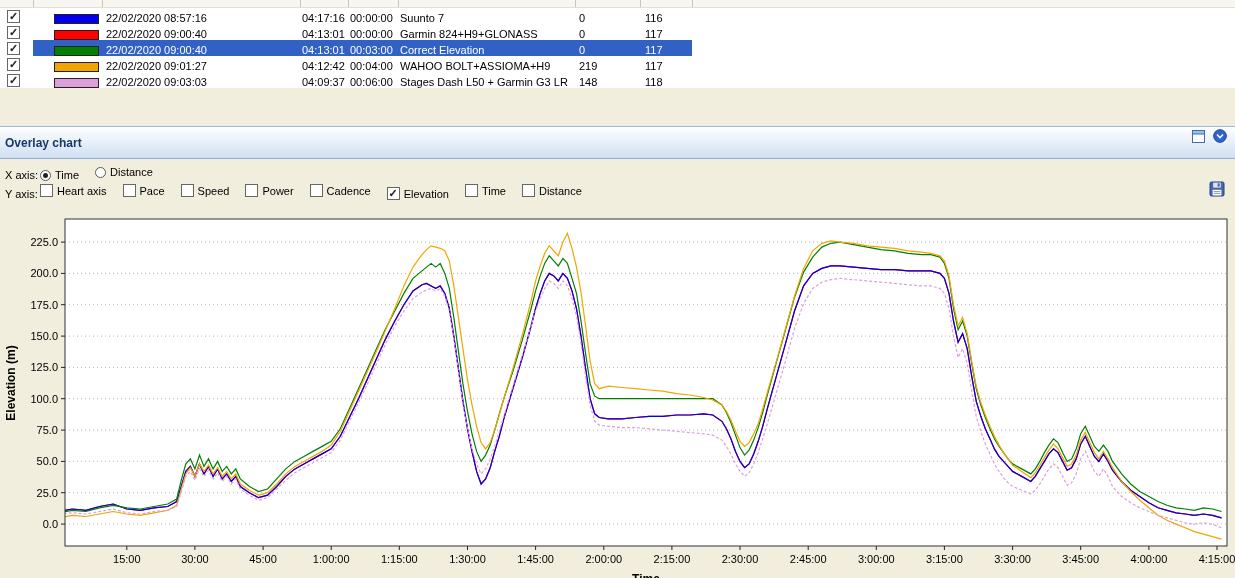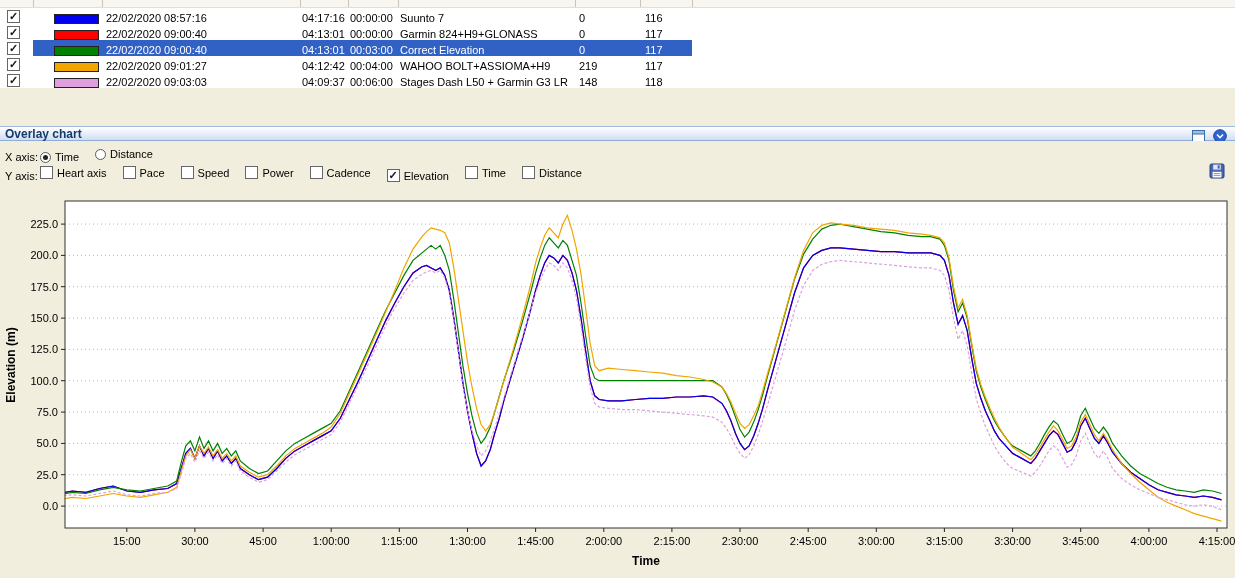--- a/index.html
+++ b/index.html
@@ -29,21 +29,21 @@
   .off{width:52px;padding-left:4px}
   .dev{width:177px;padding-left:2px}
   .n1{width:65px;padding-left:4px}
   .n2{width:52px;padding-left:5px}
 
   
   .gap{width:1235px;height:38px;background:#f1eedd}
 
   
   .panel-header{
-    width:1235px;height:15px;display:flex;align-items:center;position:relative;
+    width:1235px;height:33px;display:flex;align-items:center;position:relative;
     background:linear-gradient(#ffffff,#cfdff2);
     border-top:1px solid #9db9e0;border-bottom:1px solid #8fadd6;
   }
   .panel-title{font-weight:bold;font-size:12px;color:#163a6b;padding-left:5px}
   .hdr-icons{position:absolute;right:8px;top:2px;display:flex;gap:8px;align-items:center}
   .win-icon,.collapse-icon{display:inline-flex;cursor:pointer}
 
   
   .controls{position:relative;width:1235px;height:44px;background:#f1eedd;padding-top:3px}
   .ctrl-row{display:flex;align-items:flex-end;height:19px}

